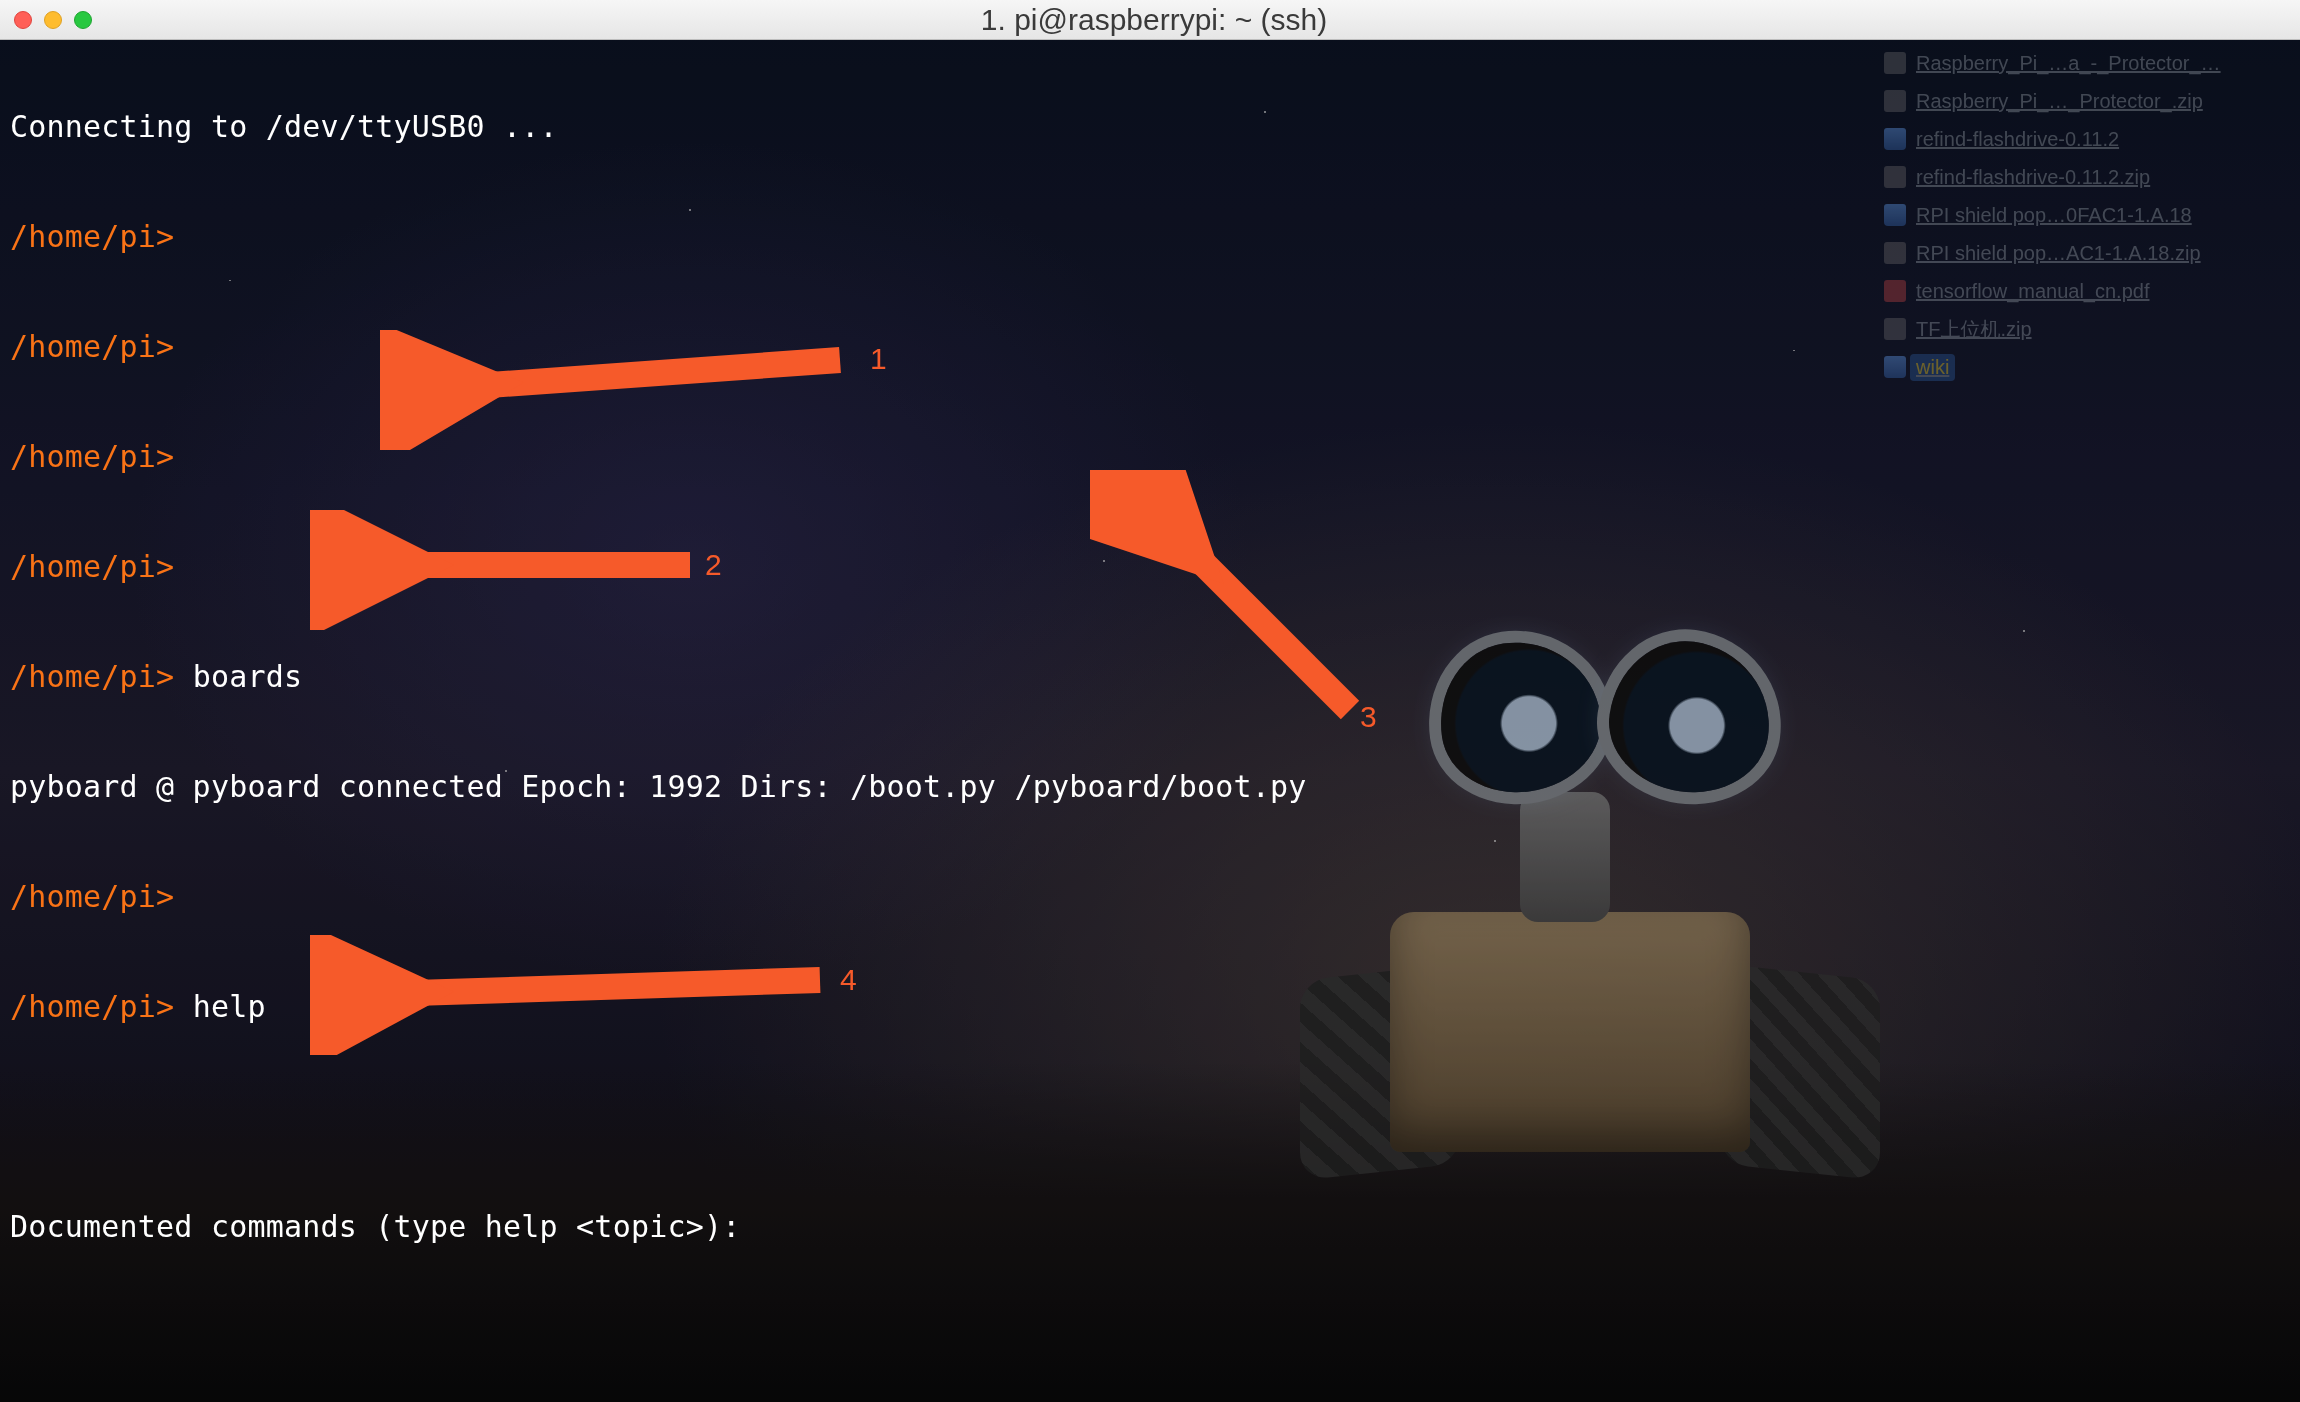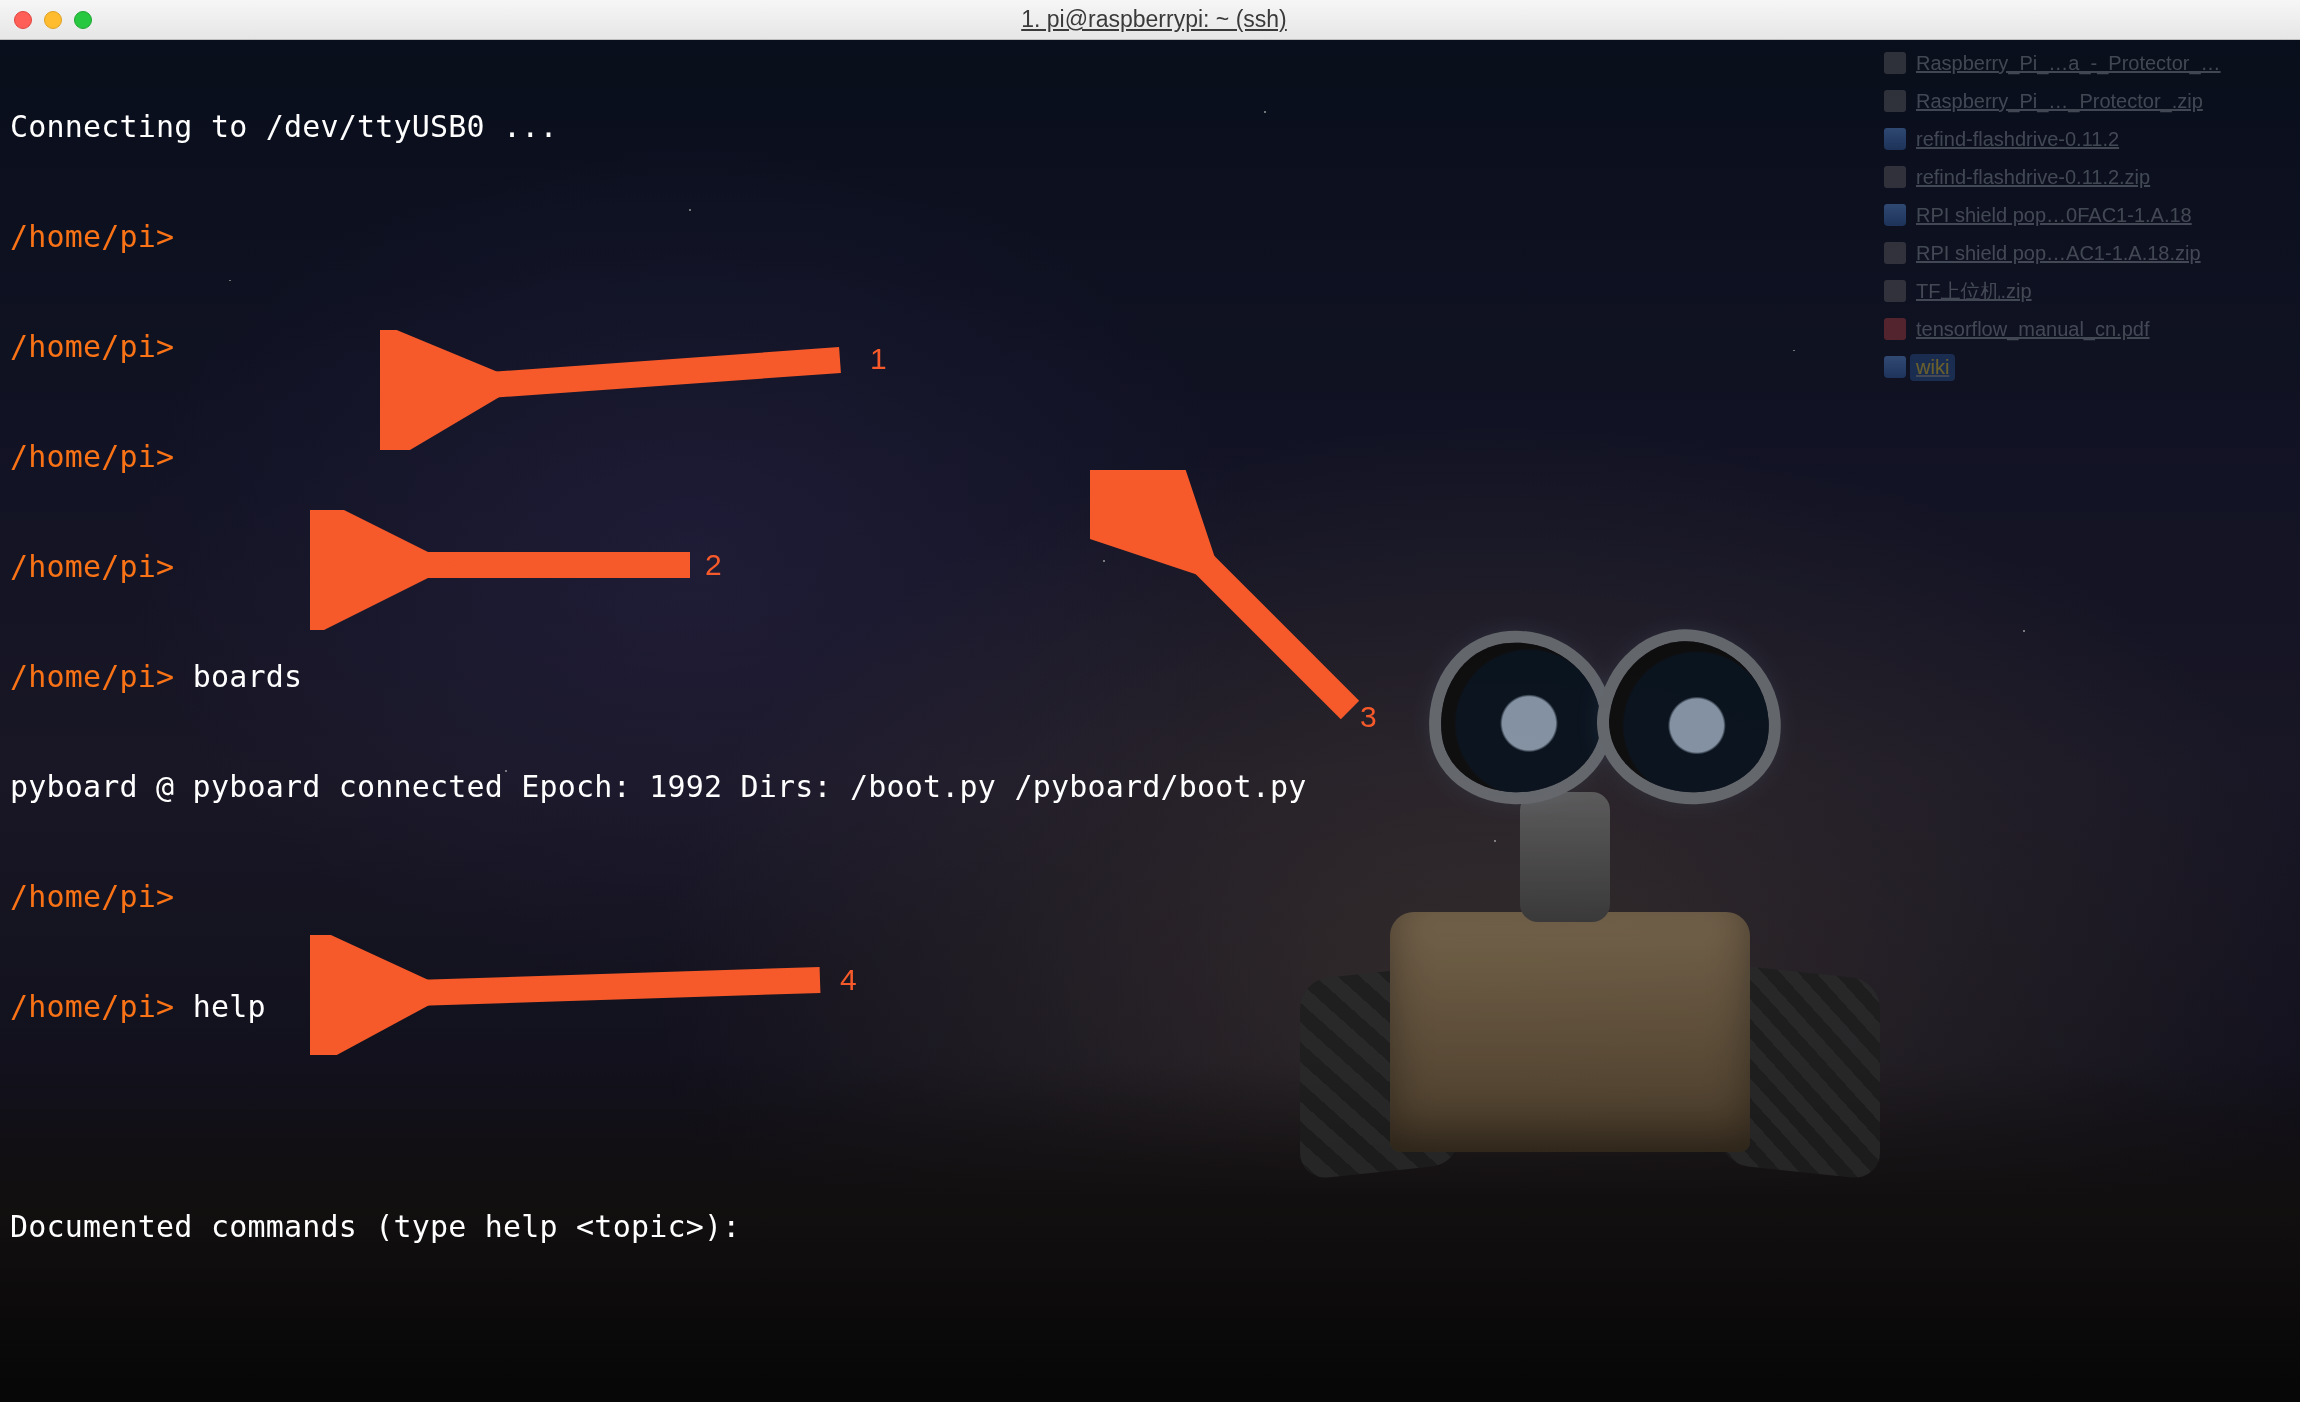--- a/index.html
+++ b/index.html
@@ -88,23 +88,22 @@
 
   
   .window {
     position: absolute; top: 0; left: 0; right: 0; bottom: 0;
   }
   .titlebar {
     height: 40px; display:flex; align-items:center;
     background: linear-gradient(180deg,#f6f6f6,#e6e6e6);
     border-bottom: 1px solid #bdbdbd;
     font-family: -apple-system, "Helvetica Neue", sans-serif;
-    font-size: 23px; color:#3a3a3a;
+    font-size: 30px; color:#3a3a3a;
     padding: 0 14px;
-    text-decoration: underline;
   }
   .traffic { display:flex; gap:12px; }
   .traffic span { width:18px; height:18px; border-radius:50%; display:block; }
   .tl-close { background:#ff5f57; border:1px solid #e0443e; }
   .tl-min   { background:#febc2e; border:1px solid #dfa123; }
   .tl-max   { background:#28c840; border:1px solid #1fa531; }
   .title-text { flex:1; text-align:center; margin-left:-70px; }
 
   .term {
     position:absolute; top:40px; left:0; right:0; bottom:0;
@@ -163,26 +162,26 @@
     </div>
     <div class="df-row">
       <span class="df-icon folder"></span>
       <span>RPI shield pop…0FAC1-1.A.18</span>
     </div>
     <div class="df-row">
       <span class="df-icon "></span>
       <span>RPI shield pop…AC1-1.A.18.zip</span>
     </div>
     <div class="df-row">
-      <span class="df-icon "></span>
-      <span>TF上位机.zip</span>
-    </div>
-    <div class="df-row">
       <span class="df-icon pdf"></span>
       <span>tensorflow_manual_cn.pdf</span>
+    </div>
+    <div class="df-row">
+      <span class="df-icon "></span>
+      <span>TF上位机.zip</span>
     </div>
     <div class="df-row">
       <span class="df-icon folder"></span>
       <span class="df-sel">wiki</span>
     </div>
   </div>
 
 <div class="window">
   <div class="titlebar">
     <div class="traffic">

